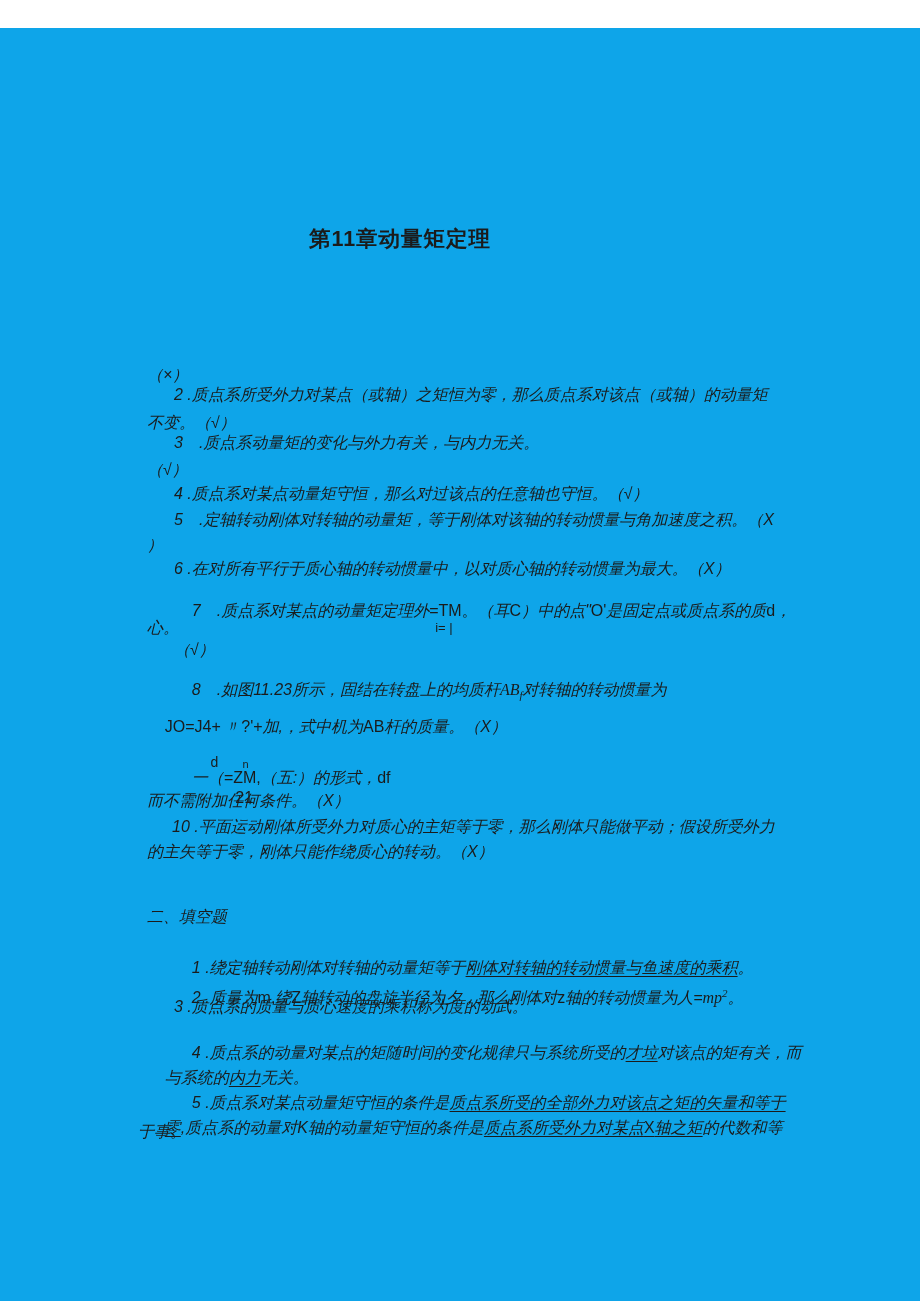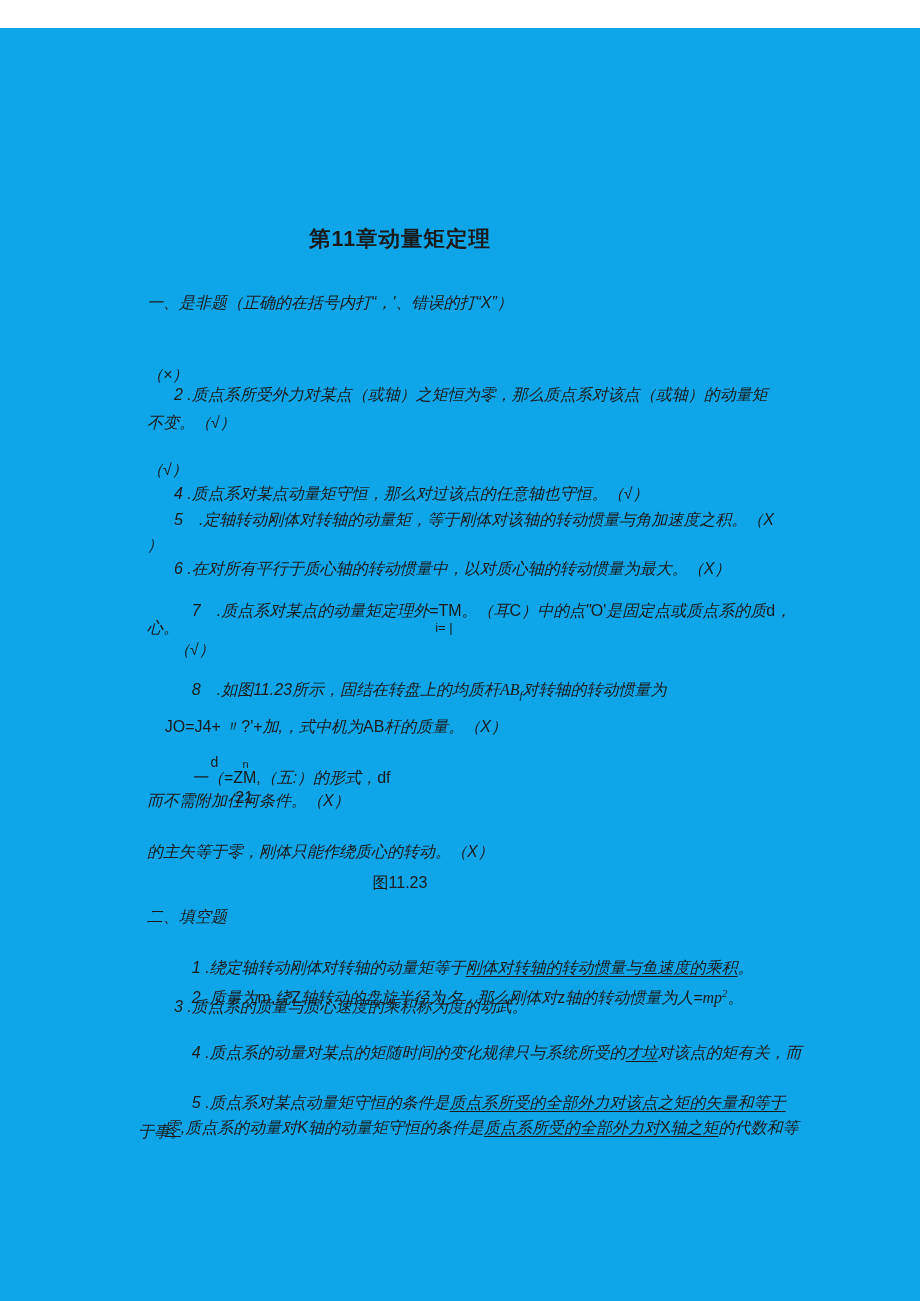--- a/index.html
+++ b/index.html
@@ -48,27 +48,27 @@
     font-size:13px;font-style:normal;white-space:pre;
   }
 </style>
 </head>
 <body>
 
 <div class="page">
 
   <div class="line center title" style="left:40px;top:201px;width:720px;">第11章动量矩定理</div>
 
-  <div class="line cn" style="left:147px;top:264px;">一、是非题（正确的在括号内打“，'、错误的打“X”）</div>
 
   <div class="line cn" style="left:147px;top:336px;">（×）</div>
 
   <div class="line cn" style="left:174px;top:356px;">2 .质点系所受外力对某点（或轴）之矩恒为零，那么质点系对该点（或轴）的动量矩</div>
   <div class="line cn" style="left:147px;top:384px;">不变。（√）</div>
 
+  <div class="line cn" style="left:174px;top:404px;">3　.质点系动量矩的变化与外力有关，与内力无关。</div>
   <div class="line cn" style="left:147px;top:431px;">（√）</div>
 
   <div class="line cn" style="left:174px;top:455px;">4 .质点系对某点动量矩守恒，那么对过该点的任意轴也守恒。（√）</div>
 
   <div class="line cn" style="left:174px;top:481px;">5　.定轴转动刚体对转轴的动量矩，等于刚体对该轴的转动惯量与角加速度之积。（X</div>
   <div class="line cn" style="left:147px;top:506px;">）</div>
 
   <div class="line cn" style="left:174px;top:530px;">6 .在对所有平行于质心轴的转动惯量中，以对质心轴的转动惯量为最大。（X）</div>
 
   <div class="line" style="left:174px;top:551px;">
@@ -82,41 +82,44 @@
   </div>
   <div class="line" style="left:147px;top:667px;">
     <span class="lt">JO=J4+ 〃?'+</span><span class="cn">加,，式中机为</span><span class="lt">AB</span><span class="cn">杆的质量。（X）</span>
   </div>
 
   <div class="line" style="left:174px;top:718px;">
     <span class="stack"><span class="above">d</span><span class="cn">一（=</span></span><span class="stack"><span class="above small">n</span><span class="lt">ZM,</span><span class="below">21</span></span><span class="cn">（五:）的形式，</span><span class="lt">df</span>
   </div>
   <div class="line cn" style="left:147px;top:762px;">而不需附加任何条件。（X）</div>
 
+  <div class="line cn" style="left:172px;top:788px;">10 .平面运动刚体所受外力对质心的主矩等于零，那么刚体只能做平动；假设所受外力</div>
   <div class="line cn" style="left:147px;top:813px;">的主矢等于零，刚体只能作绕质心的转动。（X）</div>
 
-  <div class="line center caption" style="left:40px;top:844px;width:720px;">图11.23</div>
 
   <div class="line cn" style="left:147px;top:878px;">二、填空题</div>
 
   <div class="line" style="left:174px;top:908px;">
     <span class="cn">1 .绕定轴转动刚体对转轴的动量矩等于</span><span class="cn u">刚体对转轴的转动惯量与鱼速度的乘积</span><span class="cn">。</span>
   </div>
 
   <div class="line" style="left:174px;top:934px;">
     <span class="cn">2 .质量为</span><span class="lt">m,</span><span class="cn">绕</span><span class="lt">Z</span><span class="cn">轴转动的盘旋半径为夕，那么刚体对</span><span class="lt">z</span><span class="cn">轴的转动惯量为人=</span><span class="ser">mp</span><span class="ser supt">2</span><span class="cn">。</span>
   </div>
 
   <div class="line cn" style="left:174px;top:968px;">3 .质点系的质量与质心速度的乘积称为度的动武。</div>
 
   <div class="line" style="left:174px;top:993px;">
     <span class="cn">4 .质点系的动量对某点的矩随时间的变化规律只与系统所受的</span><span class="cn u">才垃</span><span class="cn">对该点的矩有关，而</span>
   </div>
+  <div class="line" style="left:147px;top:1018px;">
+    <span class="cn">与系统的</span><span class="cn u">内力</span><span class="cn">无关。</span>
+  </div>
 
   <div class="line" style="left:174px;top:1043px;">
     <span class="cn">5 .质点系对某点动量矩守恒的条件是</span><span class="cn u">质点系所受的全部外力对该点之矩的矢量和等于</span>
   </div>
   <div class="line" style="left:147px;top:1068px;">
-    <span class="cn u">零</span><span class="cn">,质点系的动量对K轴的动量矩守恒的条件是</span><span class="u"><span class="cn">质点系所受的全部外力对</span><span class="lt">X</span><span class="cn">轴之矩</span></span><span class="cn">的代数和等</span>
+    <span class="cn u">零</span><span class="cn">,质点系的动量对K轴的动量矩守恒的条件是</span><span class="u"><span class="cn">质点系所受外力对某点</span><span class="lt">X</span><span class="cn">轴之矩</span></span><span class="cn">的代数和等</span>
   </div>
   <div class="line cn" style="left:138px;top:1093px;">于事。</div>
 
 </div>
 
 </body></html>

